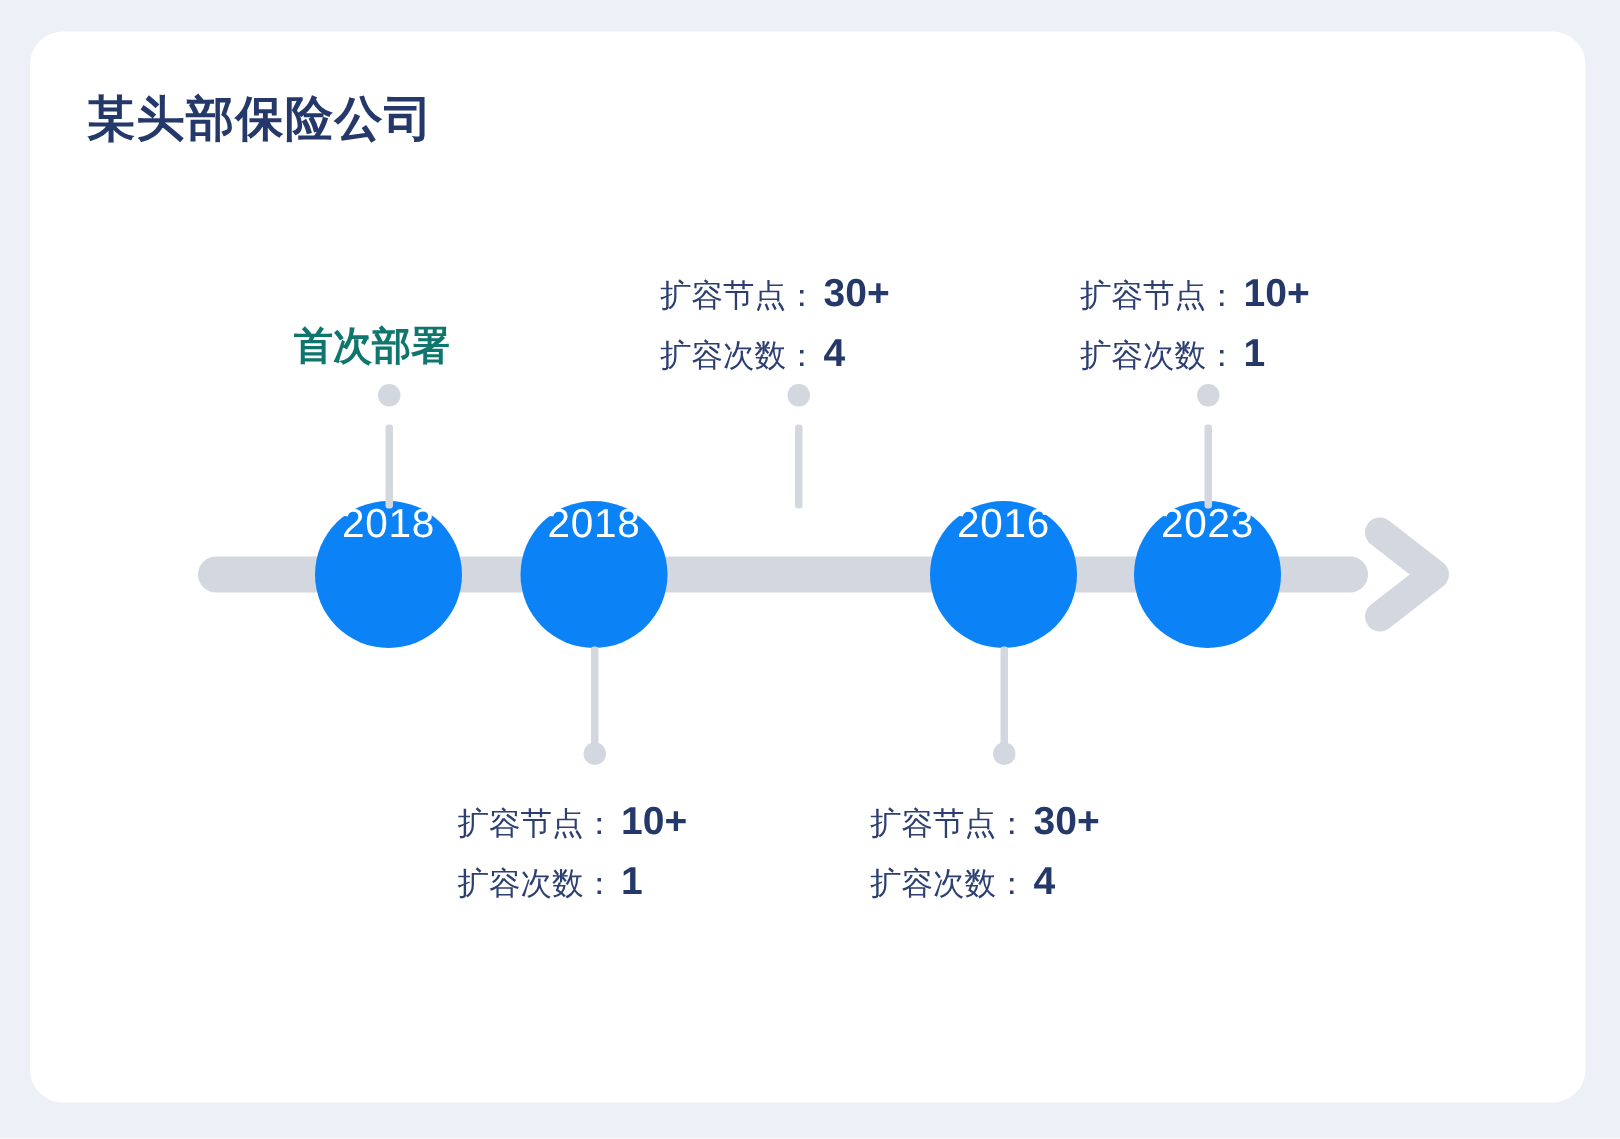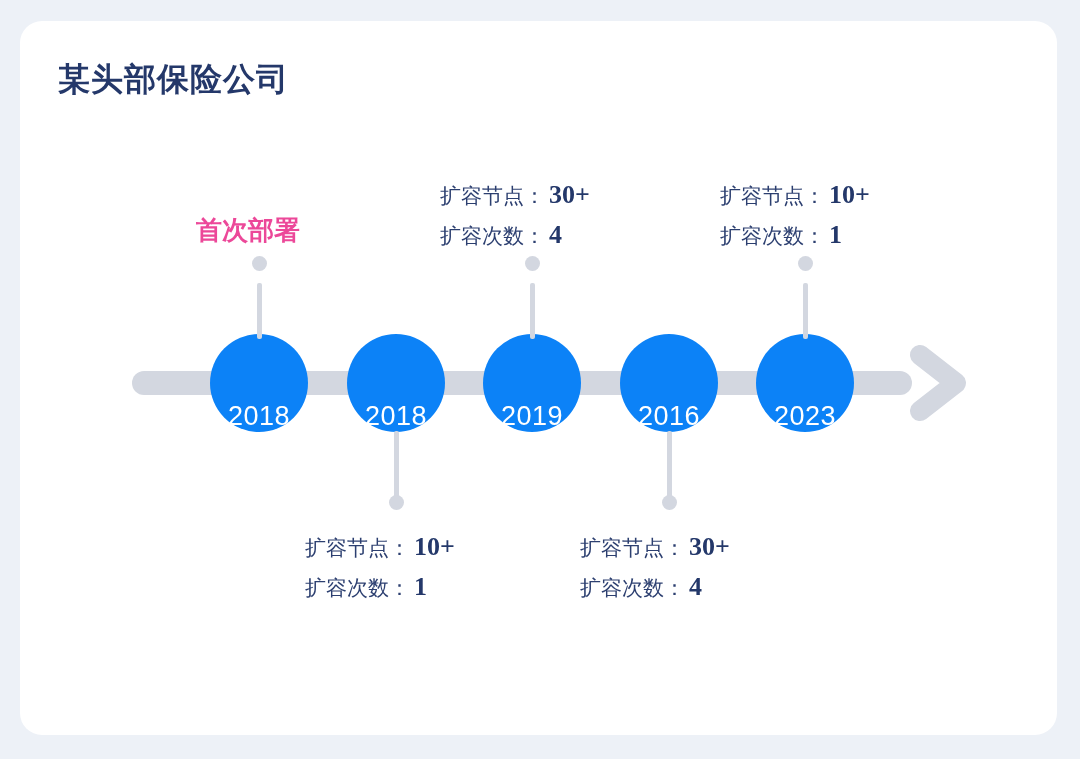--- a/index.html
+++ b/index.html
@@ -63,21 +63,21 @@
     height: 84px;
   }
   .node {
     position: absolute;
     width: 98px;
     height: 98px;
     border-radius: 50%;
     background: #0c82f7;
     color: #ffffff;
     display: flex;
-    align-items: flex-end;
+    align-items: flex-start;
     justify-content: center;
     font-size: 27px;
     letter-spacing: 0.5px;
     top: 313px;
   }
   .connector {
     position: absolute;
     width: 5px;
     background: #d3d7e0;
   }
@@ -91,21 +91,20 @@
     background: #d3d7e0;
   }
   .dot.up   { top: 235px; }
   .dot.down { top: 474px; }
 
   
   .label-block {
     position: absolute;
     color: #24386a;
     white-space: nowrap;
-    font-family: Liberation Serif, serif;
   }
   .label-row {
     display: flex;
     align-items: baseline;
     line-height: 1.55;
   }
   .label-key {
     font-size: 21px;
     font-weight: normal;
     color: #2c3f70;
@@ -113,21 +112,21 @@
   .label-val {
     font-size: 26px;
     font-weight: bold;
     color: #24386a;
     margin-left: 4px;
   }
   .headline {
     position: absolute;
     font-size: 26px;
     font-weight: bold;
-    color: #ec4899;
+    color: #0f766e;
     white-space: nowrap;
   }
 </style>
 </head>
 <body>
 
 <div id="root">
 
   <div class="card">
 
@@ -159,23 +158,20 @@
         <div class="label-row">
           <span class="label-key">扩容节点：</span>
           <span class="label-val">10+</span>
         </div>
         <div class="label-row">
           <span class="label-key">扩容次数：</span>
           <span class="label-val">1</span>
         </div>
       </div>
 
-      <div class="node" style="left:463px;">
-        <span>2019</span>
-      </div>
       <div class="connector up" style="left:509.5px;"></div>
       <div class="dot up" style="left:504.5px;"></div>
       <div class="label-block" style="left:420px; top:154px;">
         <div class="label-row">
           <span class="label-key">扩容节点：</span>
           <span class="label-val">30+</span>
         </div>
         <div class="label-row">
           <span class="label-key">扩容次数：</span>
           <span class="label-val">4</span>

